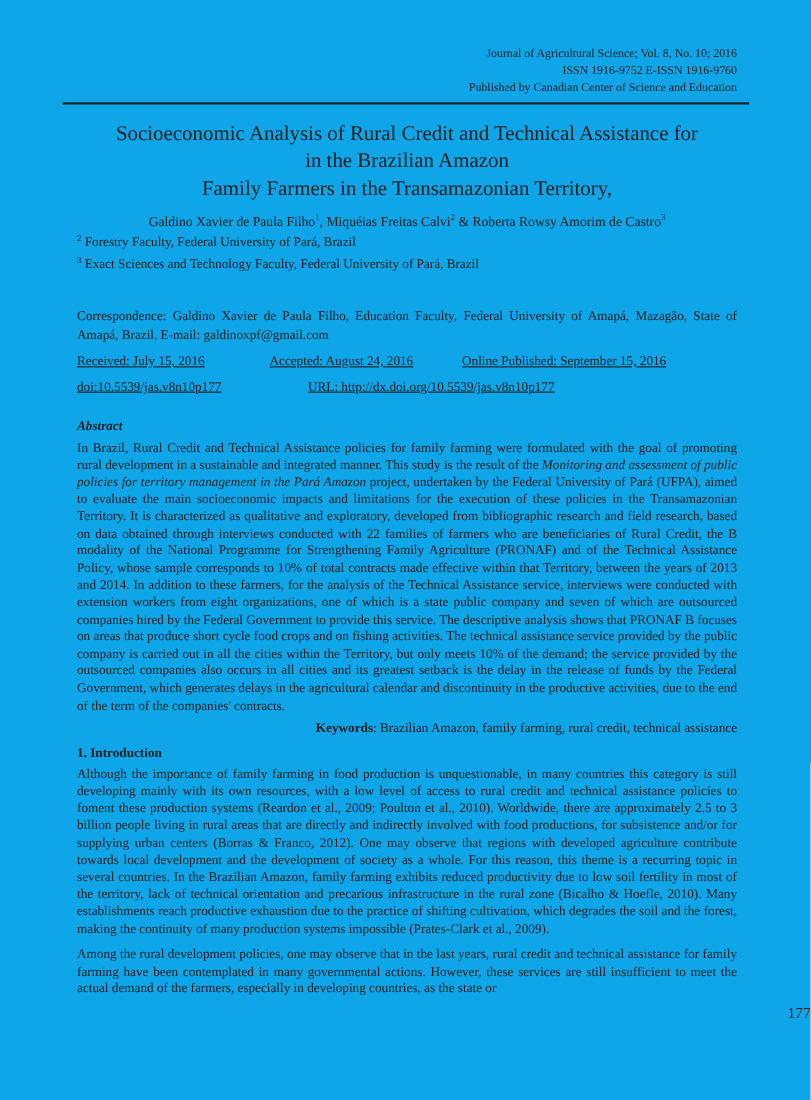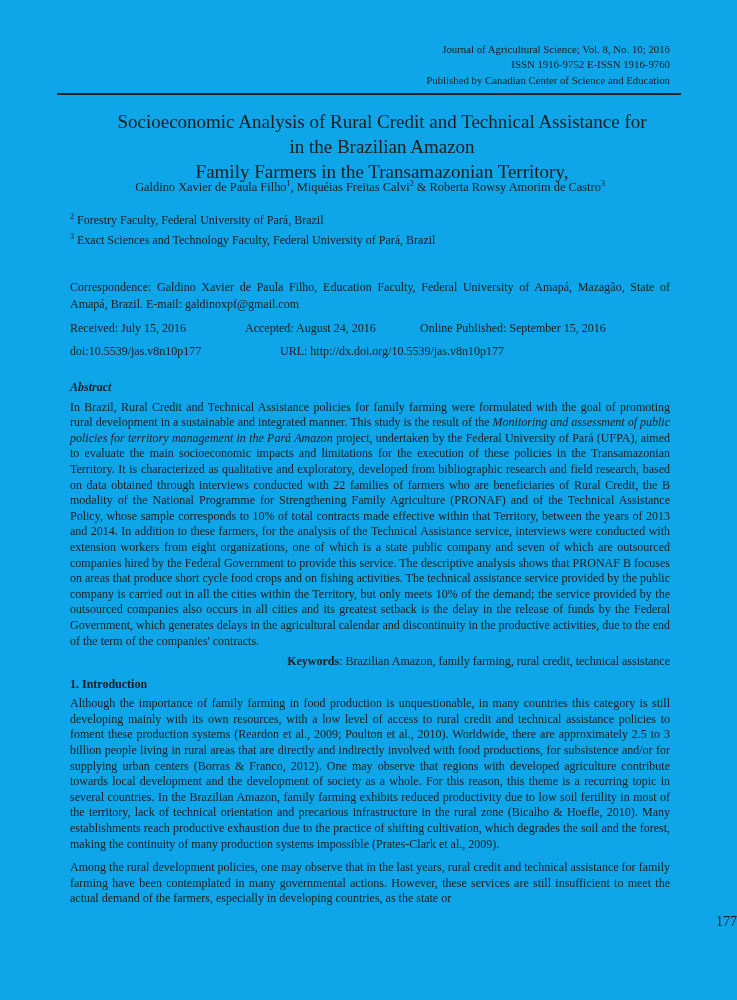--- a/index.html
+++ b/index.html
@@ -29,29 +29,29 @@
     position: absolute;
     top: 93px;
     left: 57px;
     width: 624px;
     border-top: 2px solid #222222;
     height: 0;
   }
   .paper-title {
     position: absolute;
     top: 109px;
-    left: 82px;
+    left: 70px;
     width: 600px;
     text-align: center;
     font-size: 19px;
     line-height: 25px;
   }
   .authors-line {
     position: absolute;
-    top: 180px;
+    top: 194px;
     left: 70px;
     width: 600px;
     text-align: center;
     font-size: 12.4px;
   }
   sup {
     font-size: 8px;
     line-height: 0;
     vertical-align: super;
   }
@@ -74,21 +74,21 @@
     text-align: justify;
   }
   .meta-block {
     position: absolute;
     top: 321px;
     left: 70px;
     width: 600px;
     height: 46px;
     font-size: 12px;
   }
-  .meta-block span { position: absolute; white-space: nowrap; }
+  .meta-block span { position: absolute; white-space: nowrap; text-decoration: underline; }
   .meta-received { left: 0; top: 0; }
   .meta-accepted { left: 175px; top: 0; }
   .meta-online { left: 350px; top: 0; }
   .meta-doi { left: 0; top: 23px; }
   .meta-url { left: 210px; top: 23px; }
   .main-flow {
     position: absolute;
     top: 380px;
     left: 70px;
     width: 600px;

